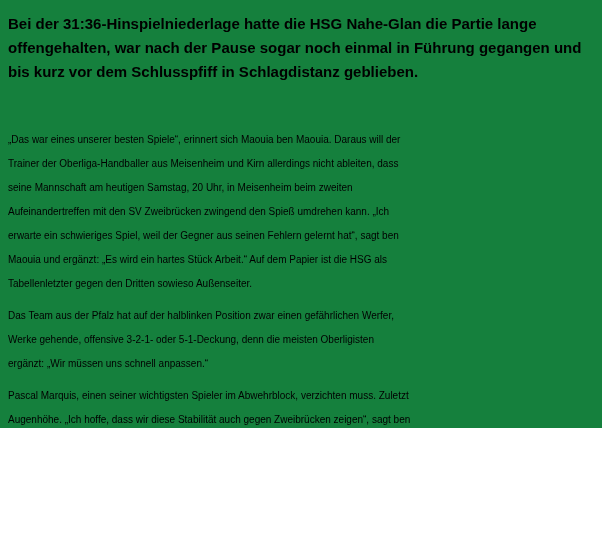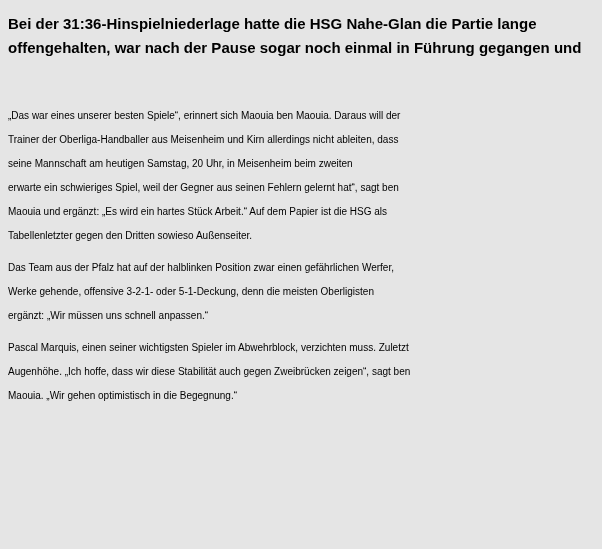--- a/index.html
+++ b/index.html
@@ -3,23 +3,23 @@
 <meta charset="utf-8">
 <style>
   html, body {
     margin: 0;
     padding: 0;
     background: #ffffff;
   }
   .page {
     position: relative;
     width: 602px;
-    height: 549px;
+    height: 428px;
     overflow: hidden;
-    background: #e5e5e5;
+    background: #15803d;
     color: #000000;
     font-family: "Liberation Sans", sans-serif;
   }
   .article {
     box-sizing: border-box;
     width: 602px;
     padding: 12px 8px 0 8px;
   }
   .lead {
     font-size: 15px;
@@ -38,25 +38,27 @@
   }
 </style>
 </head>
 <body>
 
 <div class="page">
   <div class="article">
     <div class="lead">
         <div class="line">Bei der 31:36-Hinspielniederlage hatte die HSG Nahe-Glan die Partie lange</div>
         <div class="line">offengehalten, war nach der Pause sogar noch einmal in Führung gegangen und</div>
+        <div class="line">bis kurz vor dem Schlusspfiff in Schlagdistanz geblieben.</div>
       </div>
     <div class="para">
         <div class="line">„Das war eines unserer besten Spiele“, erinnert sich Maouia ben Maouia. Daraus will der</div>
         <div class="line">Trainer der Oberliga-Handballer aus Meisenheim und Kirn allerdings nicht ableiten, dass</div>
         <div class="line">seine Mannschaft am heutigen Samstag, 20 Uhr, in Meisenheim beim zweiten</div>
+        <div class="line">Aufeinandertreffen mit den SV Zweibrücken zwingend den Spieß umdrehen kann. „Ich</div>
         <div class="line">erwarte ein schwieriges Spiel, weil der Gegner aus seinen Fehlern gelernt hat“, sagt ben</div>
         <div class="line">Maouia und ergänzt: „Es wird ein hartes Stück Arbeit.“ Auf dem Papier ist die HSG als</div>
         <div class="line">Tabellenletzter gegen den Dritten sowieso Außenseiter.</div>
       </div>
     <div class="para">
         <div class="line">Das Team aus der Pfalz hat auf der halblinken Position zwar einen gefährlichen Werfer,</div>
         <div class="line">Werke gehende, offensive 3-2-1- oder 5-1-Deckung, denn die meisten Oberligisten</div>
         <div class="line">ergänzt: „Wir müssen uns schnell anpassen.“</div>
       </div>
     <div class="para">

